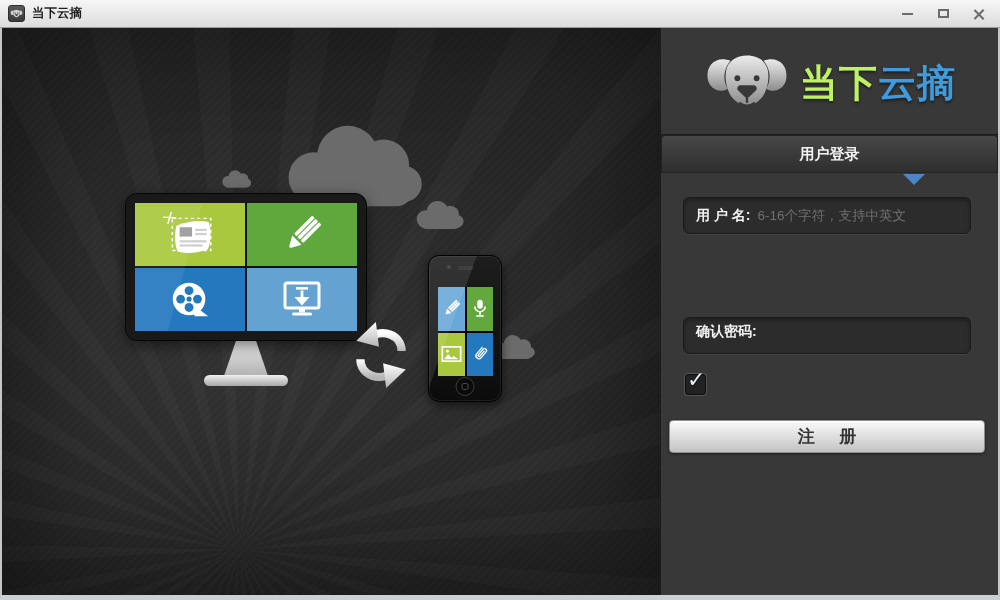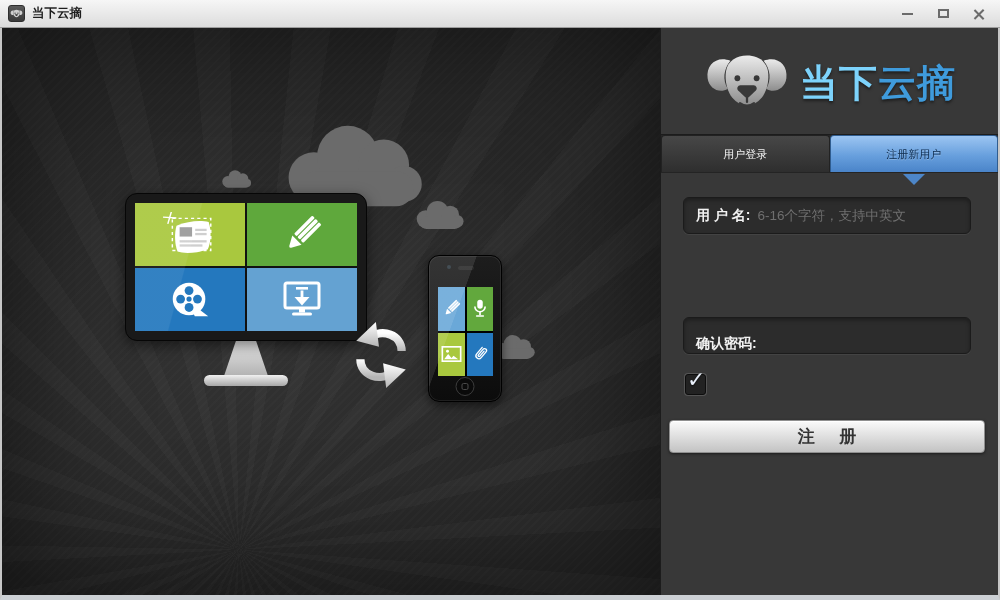--- a/index.html
+++ b/index.html
@@ -61,37 +61,37 @@
     display:grid; grid-template-columns:1fr 1fr; grid-template-rows:1fr 1fr; gap:2px; }
   .home-btn { position:absolute; left:50%; bottom:5px; transform:translateX(-50%); width:19px; height:19px;
     border-radius:50%; background:#0a0a0a; border:1.5px solid #3c3c3c; display:flex; align-items:center; justify-content:center; }
   .home-btn i { display:block; width:7px; height:7px; border:1.3px solid #4a4a4a; border-radius:2px; }
 
   
   .panel { position:relative; flex:1; background:#383838; border-left:1px solid #1c1c1c; }
   .logo-row { position:absolute; top:22px; left:0; right:0; height:66px;
     display:flex; align-items:center; justify-content:center; gap:9px; }
   .logo-text { font-size:38px; font-weight:bold; letter-spacing:1px; text-shadow:0 2px 3px rgba(0,0,0,0.5); }
-  .logo-gray { color:#7dd3fc; } .logo-blue { color:#3f9bdc; }
+  .logo-gray { color:#bef264; } .logo-blue { color:#3f9bdc; }
 
   .tabs { position:absolute; top:106px; left:0; right:0; height:39px; display:flex;
     background:#272727; border-top:1px solid #1c1c1c; border-bottom:1px solid #242424; }
   .tab { flex:1; display:flex; align-items:center; justify-content:center;
-    font-size:11px; font-weight:normal; cursor:pointer; border-radius:4px 4px 0 0; }
+    font-size:15px; font-weight:bold; cursor:pointer; border-radius:4px 4px 0 0; }
   .tab-inactive { color:#f2f2f2; background:linear-gradient(#474747,#2e2e2e); border:1px solid #222; border-bottom:none; }
   .tab-active { position:relative; color:#0e2c4e; background:linear-gradient(#9cc5f2,#679fdd 55%,#4a84c9);
     border:1px solid #2f5c8f; border-bottom:none; text-shadow:0 1px 0 rgba(255,255,255,0.25); }
   .tab-arrow { position:absolute; top:39px; left:0; right:0; height:0; z-index:5; }
   .tab-arrow i { position:absolute; left:calc(75% - 11px); top:0; width:0; height:0; display:block;
     border-left:11px solid transparent; border-right:11px solid transparent; border-top:11px solid #4d86c8; }
 
   .field { position:absolute; left:22px; width:288px; height:37px; border-radius:6px;
     background:#2c2c2c; border:1px solid #1b1b1b;
     box-shadow:inset 0 2px 4px rgba(0,0,0,0.35), 0 1px 0 rgba(255,255,255,0.06);
-    display:flex; align-items:center; padding:0 12px; }
+    display:flex; align-items:center; padding:12px 12px; }
   .field .flabel { font-size:14px; font-weight:bold; color:#f2f2f2; white-space:pre; margin-right:7px; }
   .field input { flex:1; min-width:0; background:transparent; border:none; outline:none;
     color:#f97316; font-size:13.5px; font-family:inherit; }
   .field input::placeholder { color:#6f6f6f; opacity:1; }
   .f1 { top:169px; } .f2 { top:229px; } .f3 { top:289px;align-items:flex-end; }
 
   .agree-row { position:absolute; left:24px; top:344px; height:24px; display:flex; align-items:center; gap:9px; }
   .checkbox { position:relative; width:21px; height:21px; background:#222; border:1px solid #0d0d0d;
     border-radius:3px; box-shadow:0 0 0 1px rgba(255,255,255,0.14); cursor:pointer; }
   .checkbox .check { position:absolute; left:1px; top:-8px; font-size:22px; font-weight:bold; color:#e9f0fa;
@@ -319,21 +319,20 @@
           <path d="M42.5 38 h15 c3.2 0 4.8 3.8 2.6 6 l-7.5 7.2 c-1.5 1.4 -3.7 1.4 -5.2 0 L39.9 44 c-2.2 -2.2 -0.6 -6 2.6 -6 Z" fill="#383838"></path>
           <path d="M50 51 v6 M42 58.5 q8 5.5 16 0" stroke="#383838" stroke-width="2.6" fill="none" stroke-linecap="round"></path>
         </svg>
         <div class="logo-text">
           <span class="logo-gray">当下</span><span class="logo-blue">云摘</span>
         </div>
       </div>
 
       <div class="tabs">
         <div class="tab tab-inactive">用户登录</div>
-        <div class="tab tab-active">注册新用户</div>
         <div class="tab-arrow">
             <i></i>
           </div>
       </div>
 
       <div class="field f1">
         <span class="flabel">用 户 名:</span>
         <input type="text" placeholder="6-16个字符，支持中英文" style="">
       </div>
       <div class="field f3">

